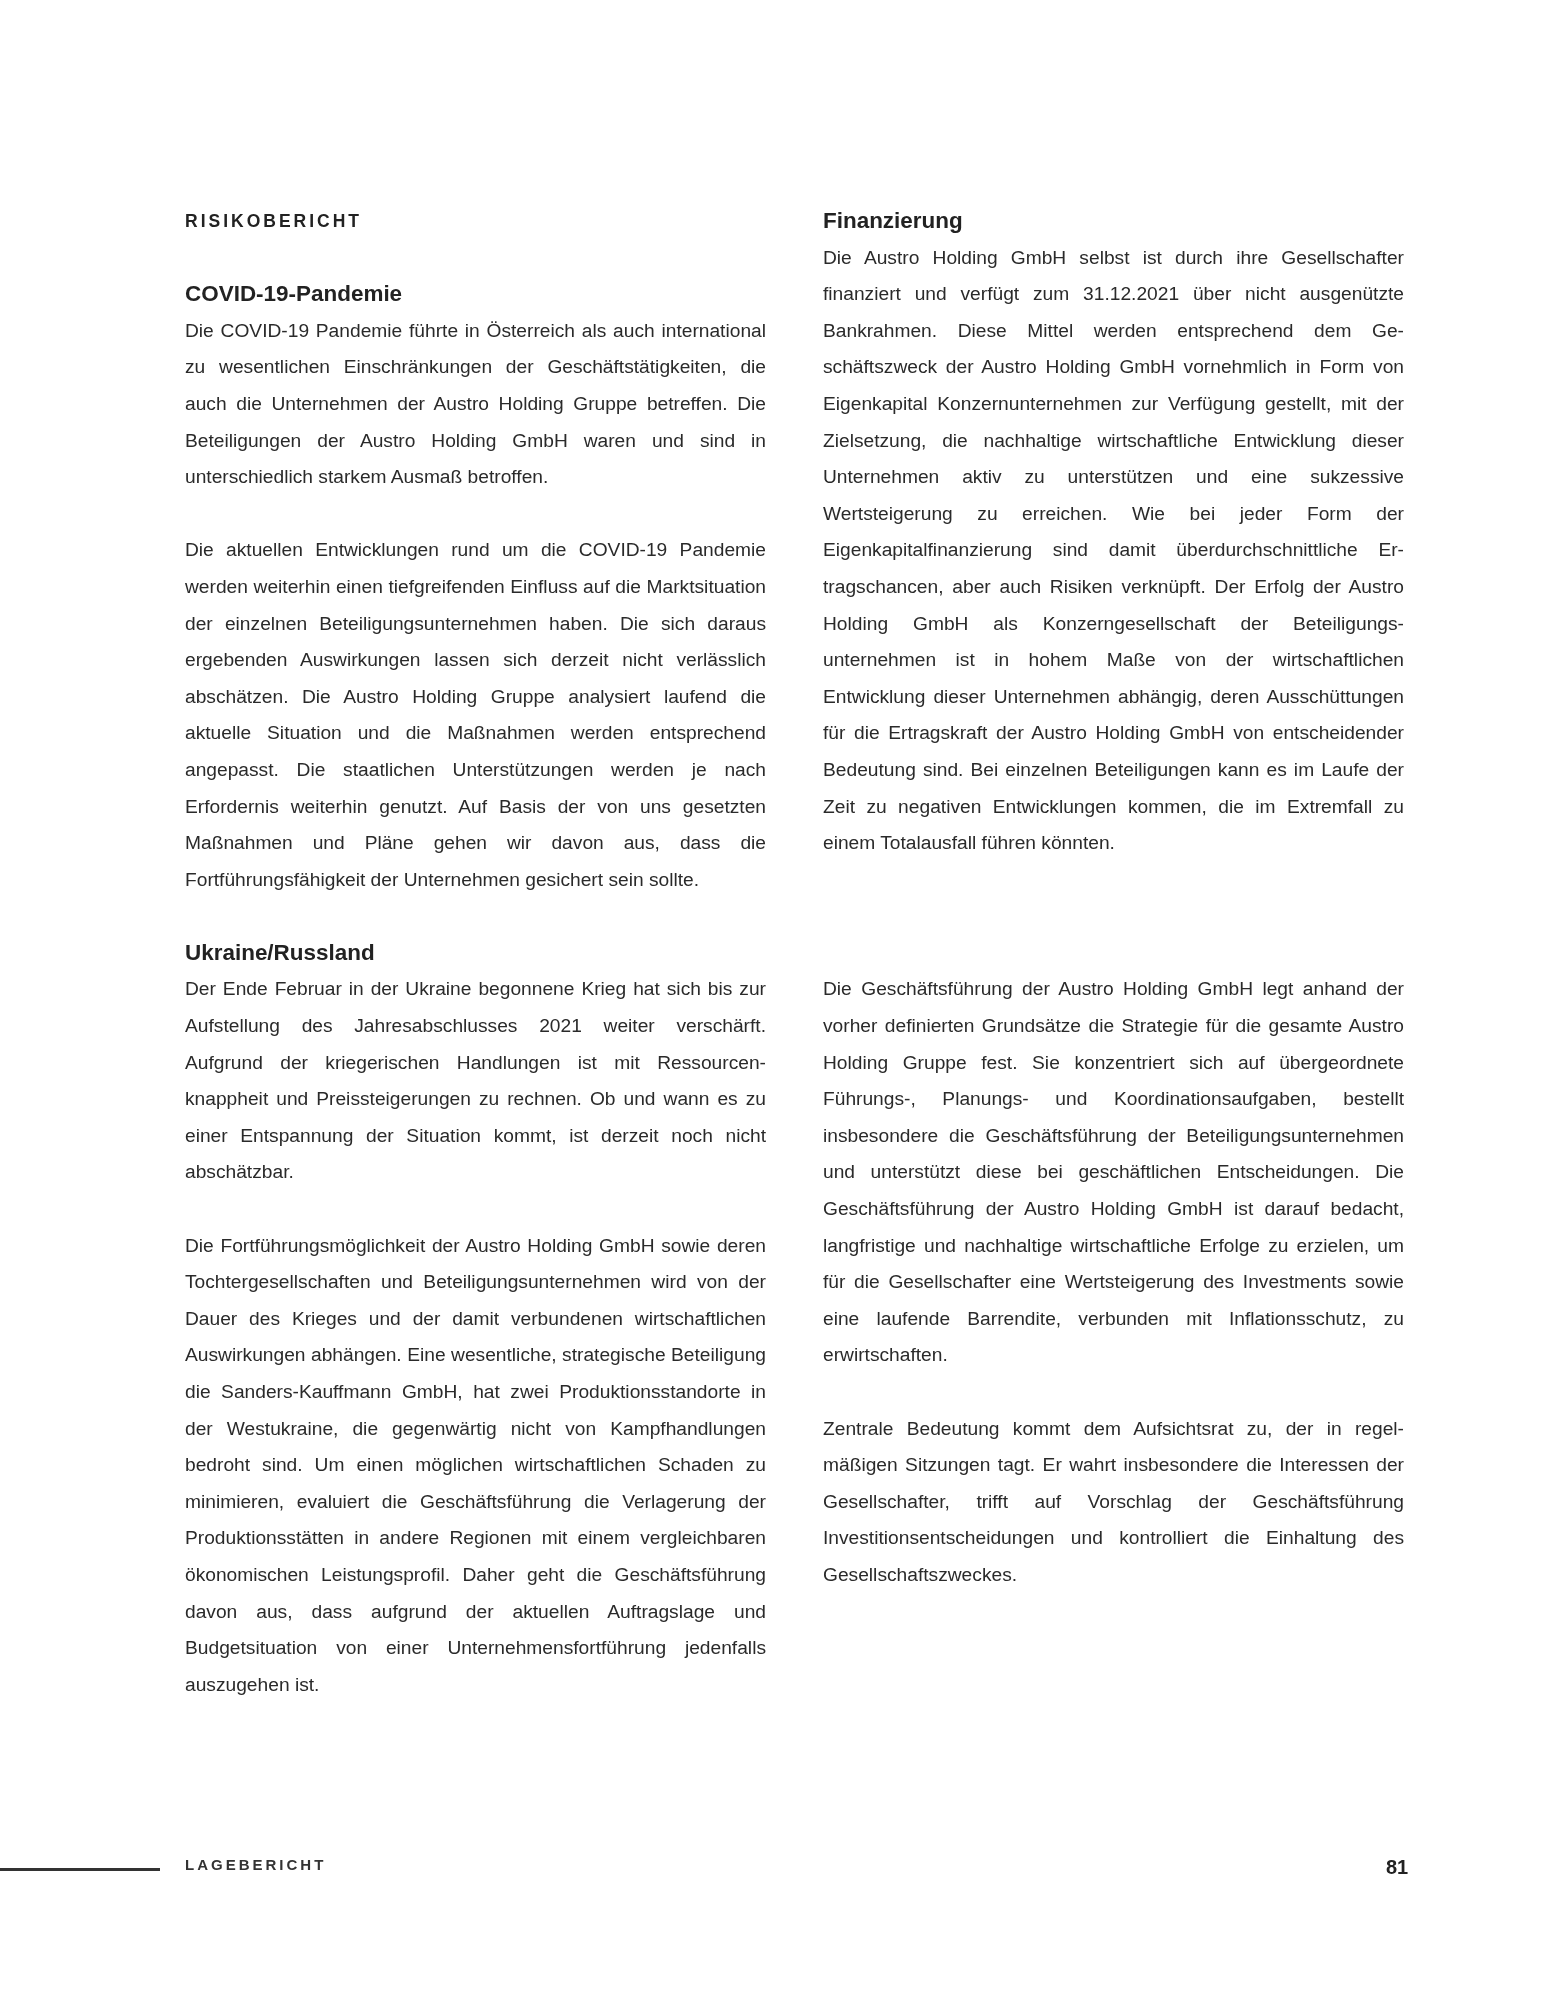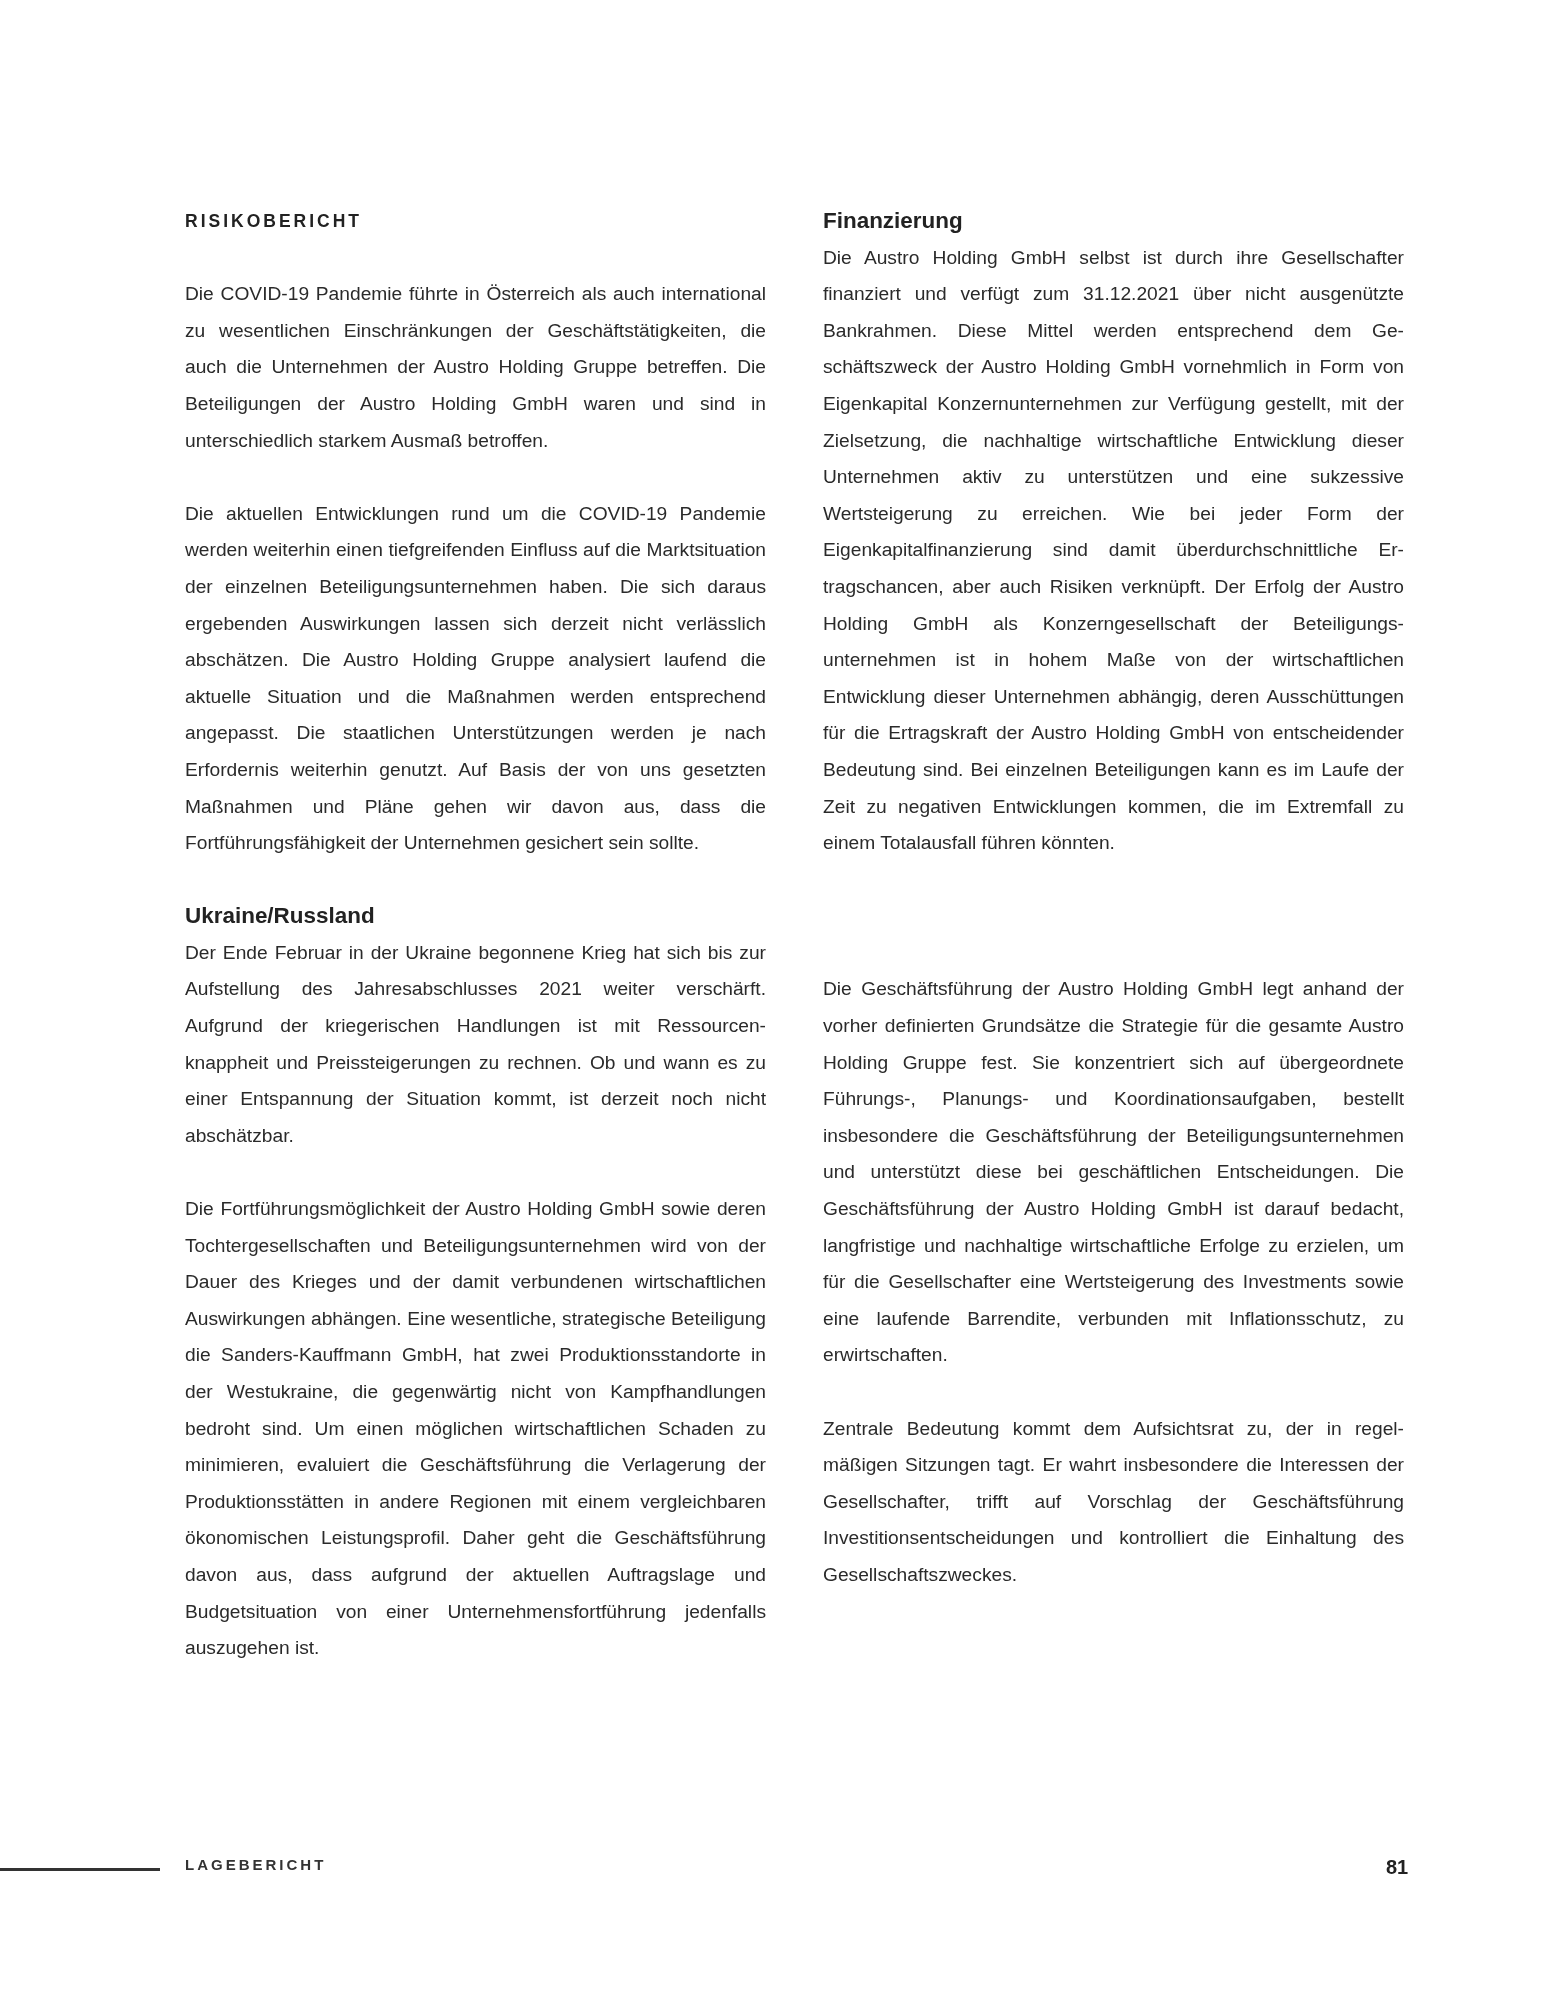--- a/index.html
+++ b/index.html
@@ -38,20 +38,21 @@
     font-weight: bold; font-size: 20px; color: #222;
   }
 </style>
 </head>
 <body>
 
 <div class="col col-left">
   <h2 class="section-title">RISIKOBERICHT</h2>
   <div class="gap-title"></div>
 
+  <h3 class="subheading">COVID-19-Pandemie</h3>
   <p class="para">Die COVID-19 Pandemie führte in Österreich als auch interna­tional zu wesentlichen Einschränkungen der Geschäftstätig­keiten, die auch die Unternehmen der Austro Holding Gruppe betreffen. Die Beteiligungen der Austro Holding GmbH waren und sind in unterschiedlich starkem Ausmaß betroffen.</p>
   <div class="gap"></div>
   <p class="para">Die aktuellen Entwicklungen rund um die COVID-19 Pandemie werden weiterhin einen tiefgreifenden Einfluss auf die Markt­situation der einzelnen Beteiligungsunternehmen haben. Die sich daraus ergebenden Auswirkungen lassen sich derzeit nicht verlässlich abschätzen. Die Austro Holding Gruppe analysiert laufend die aktuelle Situation und die Maßnahmen werden entsprechend angepasst. Die staatlichen Unterstützungen werden je nach Erfordernis weiterhin genutzt. Auf Basis der von uns gesetzten Maßnahmen und Pläne gehen wir davon aus, dass die Fortführungsfähigkeit der Unternehmen gesi­chert sein sollte.</p>
   <div class="gap"></div>
 
   <h3 class="subheading">Ukraine/Russland</h3>
   <p class="para">Der Ende Februar in der Ukraine begonnene Krieg hat sich bis zur Aufstellung des Jahresabschlusses 2021 weiter verschärft. Aufgrund der kriegerischen Handlungen ist mit Ressourcen­knappheit und Preissteigerungen zu rechnen. Ob und wann es zu einer Entspannung der Situation kommt, ist derzeit noch nicht abschätzbar.</p>
   <div class="gap"></div>
   <p class="para">Die Fortführungsmöglichkeit der Austro Holding GmbH sowie deren Tochtergesellschaften und Beteiligungsunternehmen wird von der Dauer des Krieges und der damit verbundenen wirtschaftlichen Auswirkungen abhängen. Eine wesentliche, strategische Beteiligung die Sanders-Kauffmann GmbH, hat zwei Produktionsstandorte in der Westukraine, die gegen­wärtig nicht von Kampfhandlungen bedroht sind. Um einen möglichen wirtschaftlichen Schaden zu minimieren, evaluiert die Geschäftsführung die Verlagerung der Produktionsstätten in andere Regionen mit einem vergleichbaren ökonomischen Leistungsprofil. Daher geht die Geschäftsführung davon aus, dass aufgrund der aktuellen Auftragslage und Budgetsituation von einer Unternehmensfortführung jedenfalls auszugehen ist.</p>
 </div>

